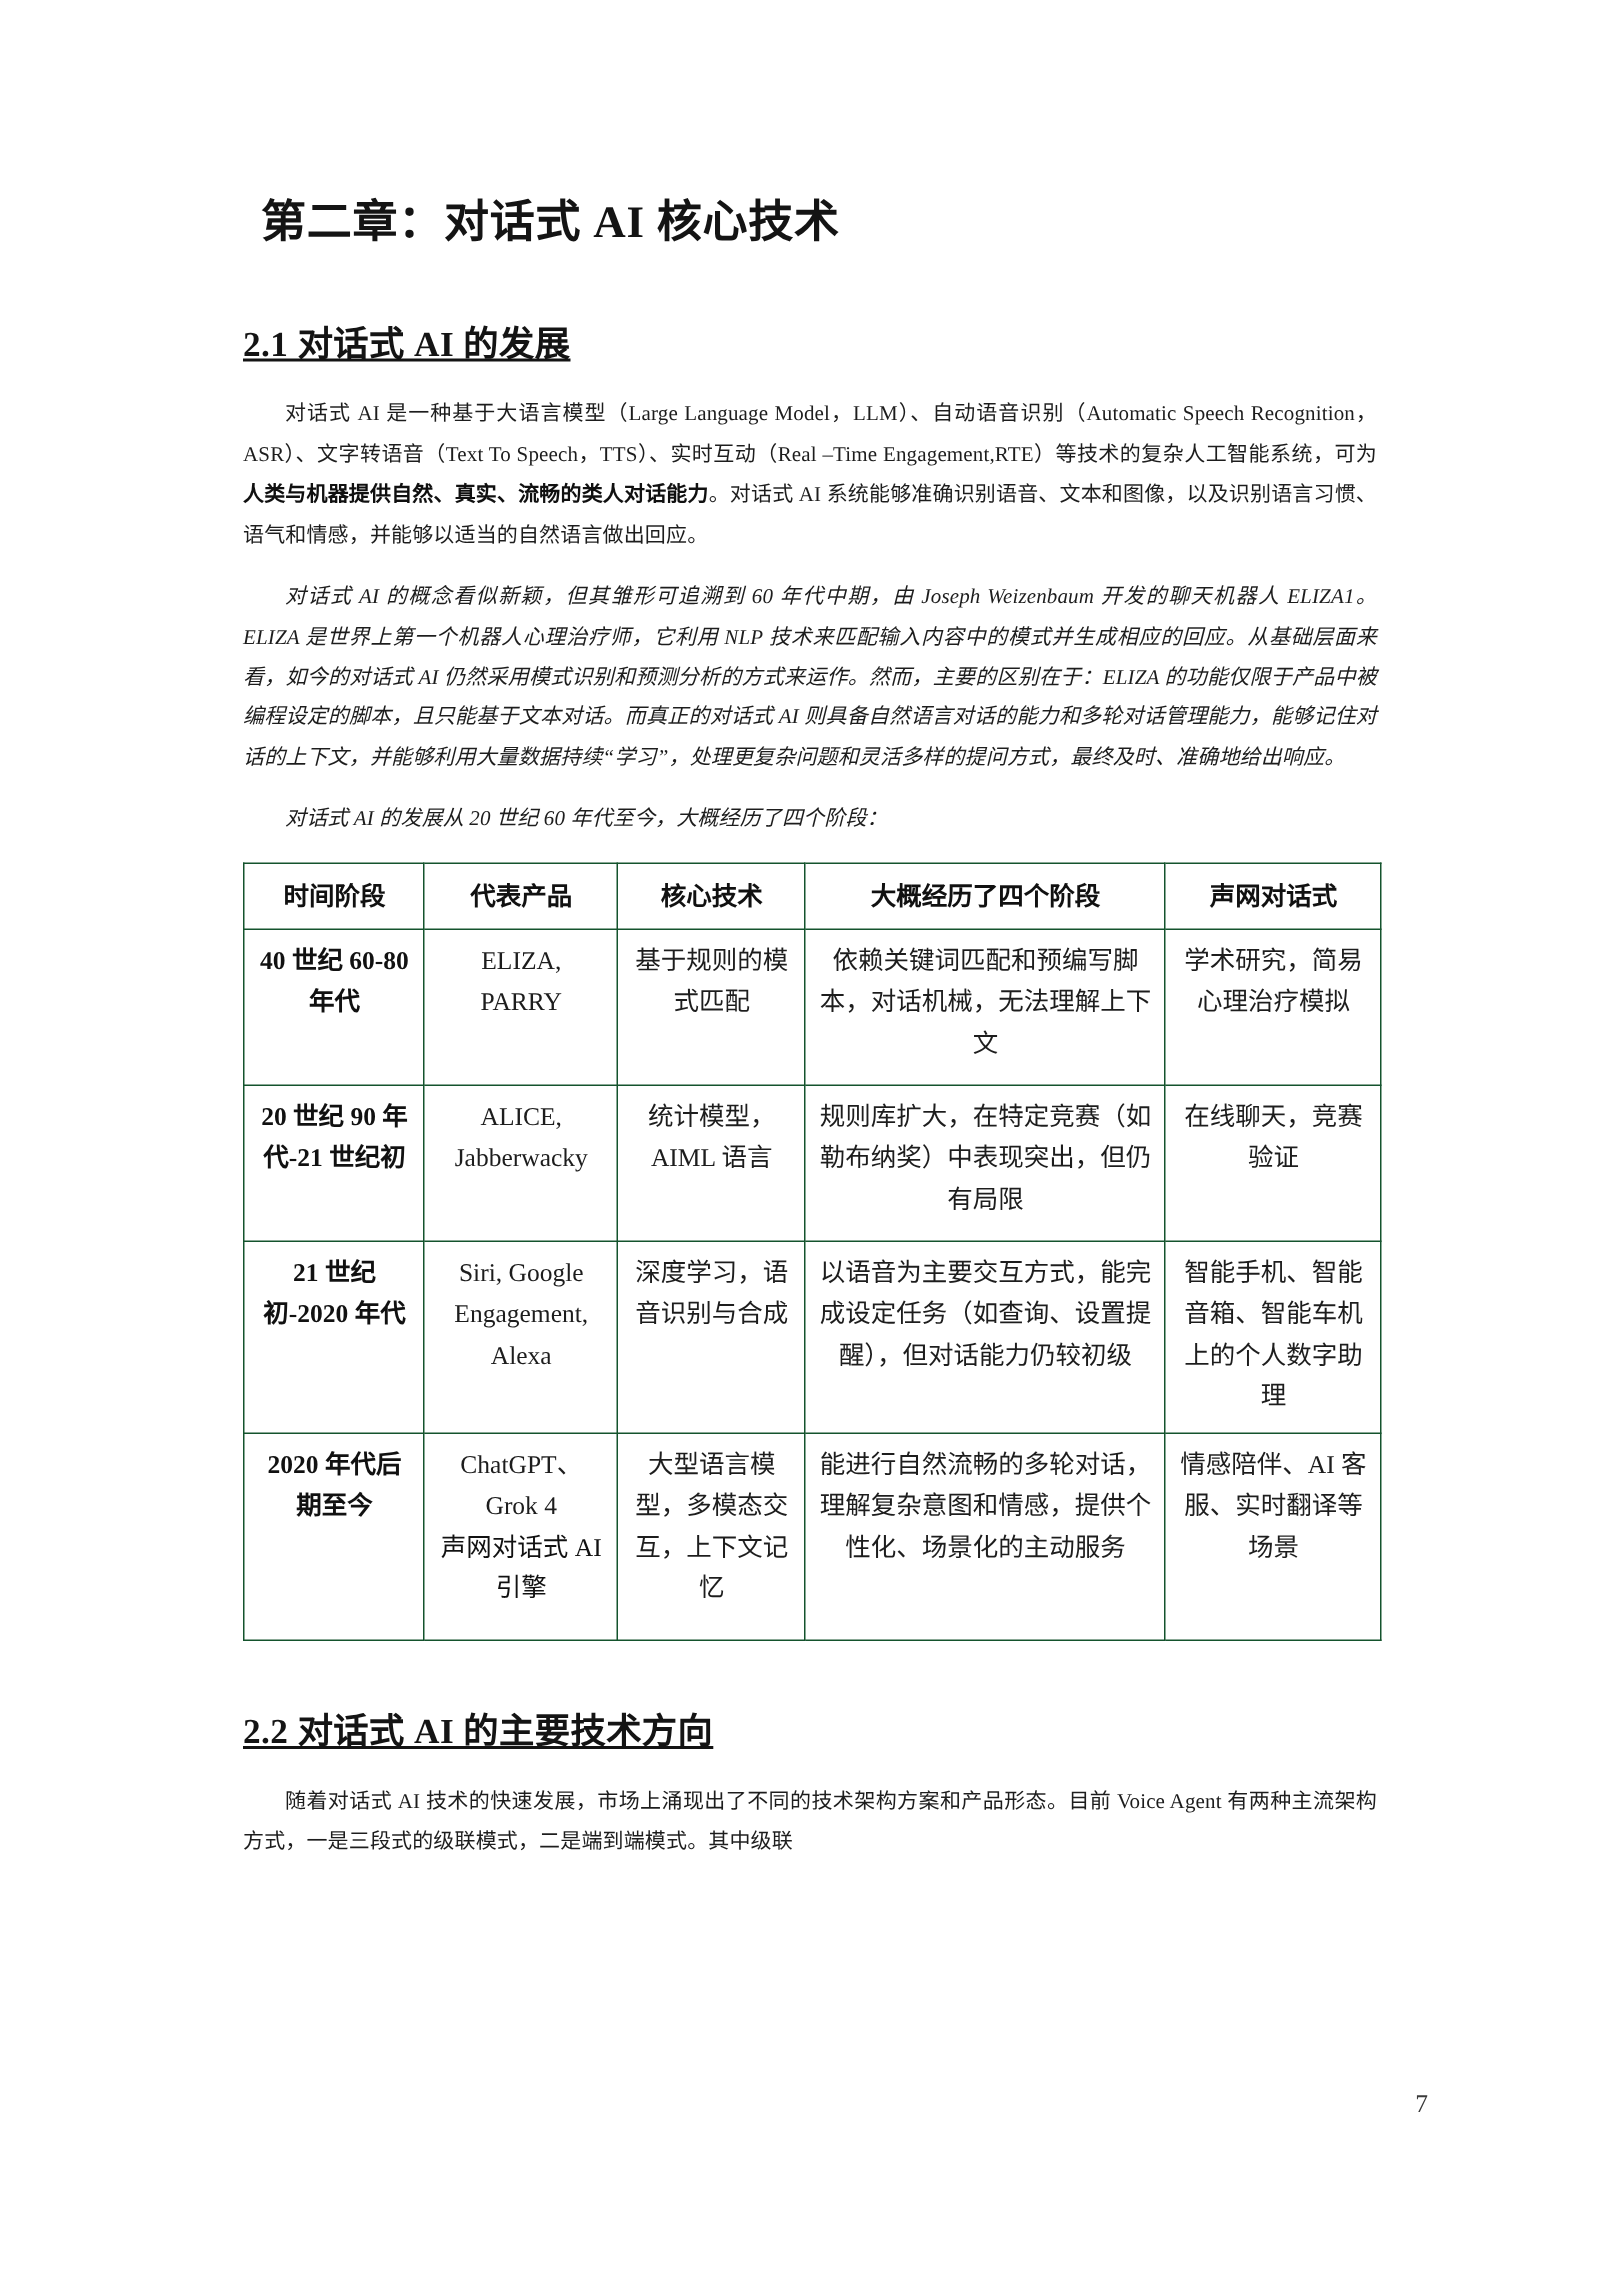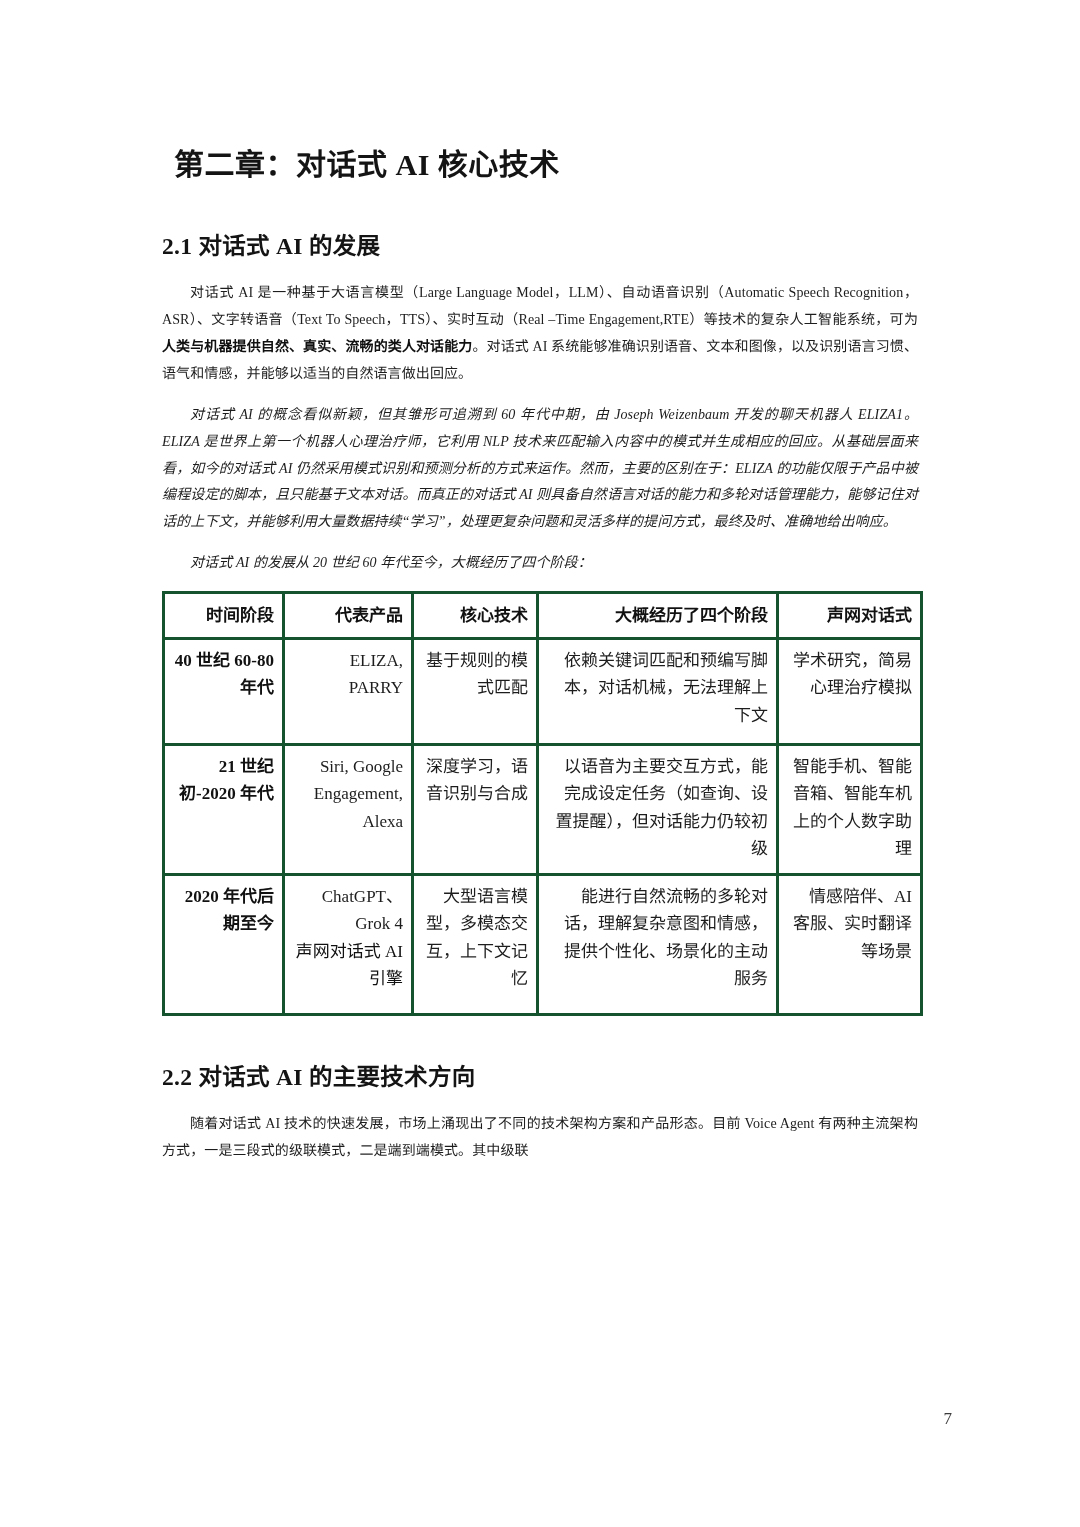--- a/index.html
+++ b/index.html
@@ -13,21 +13,21 @@
     height: 1527px;
     position: relative;
     font-family: "Liberation Serif", "DejaVu Serif", serif;
     color: #1a1a1a;
     overflow: hidden;
   }
 
   .page {
     position: absolute;
     left: 0;
-    top: 16px;
+    top: 0;
     width: 1080px;
     height: 1505px;
     box-sizing: border-box;
     padding: 120px 162px 0 162px;
   }
 
   .chapter-title {
     font-size: 30px;
     font-weight: 700;
     letter-spacing: 0.5px;
@@ -37,20 +37,21 @@
     color: #141414;
   }
 
   .section-heading {
     font-size: 23.5px;
     font-weight: 700;
     margin: 42px 0 0 0;
     line-height: 1.5;
     color: #141414;
     letter-spacing: 0.3px;
+    text-decoration: underline;
   }
 
   .section-heading.second {
     margin-top: 44px;
   }
 
   p.body-text {
     font-size: 14px;
     line-height: 1.92;
     margin: 16px 0 0 0;
@@ -78,25 +79,25 @@
   table.history-table {
     border-collapse: collapse;
     width: 758px;
     margin: 14px 0 0 0;
     table-layout: fixed;
     font-size: 17px;
   }
 
   table.history-table td,
   table.history-table th {
-    border: 3px solid #14532d;
+    border: 1px solid #14532d;
     vertical-align: top;
     padding: 7px 8px 10px 9px;
     line-height: 1.62;
-    text-align: right;
+    text-align: center;
     font-weight: 400;
     color: #1d1d1d;
     word-break: break-word;
   }
 
   table.history-table thead th {
     font-weight: 700;
     padding-top: 8px;
     padding-bottom: 7px;
     color: #111111;
@@ -169,20 +170,36 @@
           <td>
             <span class="cell-line">基于规则的模式匹配</span>
           </td>
           <td>
             <span class="cell-line">依赖关键词匹配和预编写脚本，对话机械，无法理解上下文</span>
           </td>
           <td>
             <span class="cell-line">学术研究，简易心理治疗模拟</span>
           </td>
         </tr>
+        <tr class="row-h2">
+          <td class="period">20 世纪 90 年代-21 世纪初</td>
+          <td>
+            <span class="cell-line">ALICE,</span>
+            <span class="cell-line">Jabberwacky</span>
+          </td>
+          <td>
+            <span class="cell-line">统计模型，AIML 语言</span>
+          </td>
+          <td>
+            <span class="cell-line">规则库扩大，在特定竞赛（如勒布纳奖）中表现突出，但仍有局限</span>
+          </td>
+          <td>
+            <span class="cell-line">在线聊天，竞赛验证</span>
+          </td>
+        </tr>
         <tr class="row-h3">
           <td class="period">21 世纪初-2020 年代</td>
           <td>
             <span class="cell-line">Siri, Google</span>
             <span class="cell-line">Engagement,</span>
             <span class="cell-line">Alexa</span>
           </td>
           <td>
             <span class="cell-line">深度学习，语音识别与合成</span>
           </td>

